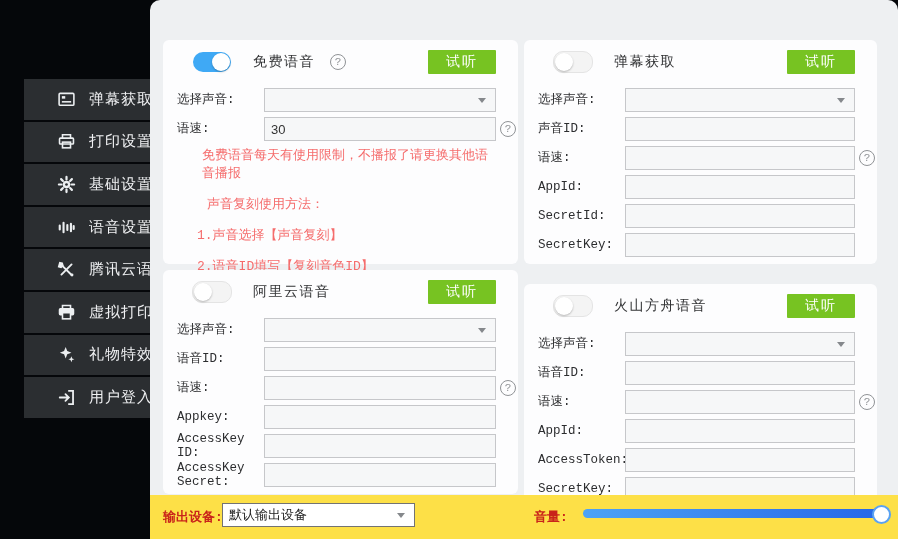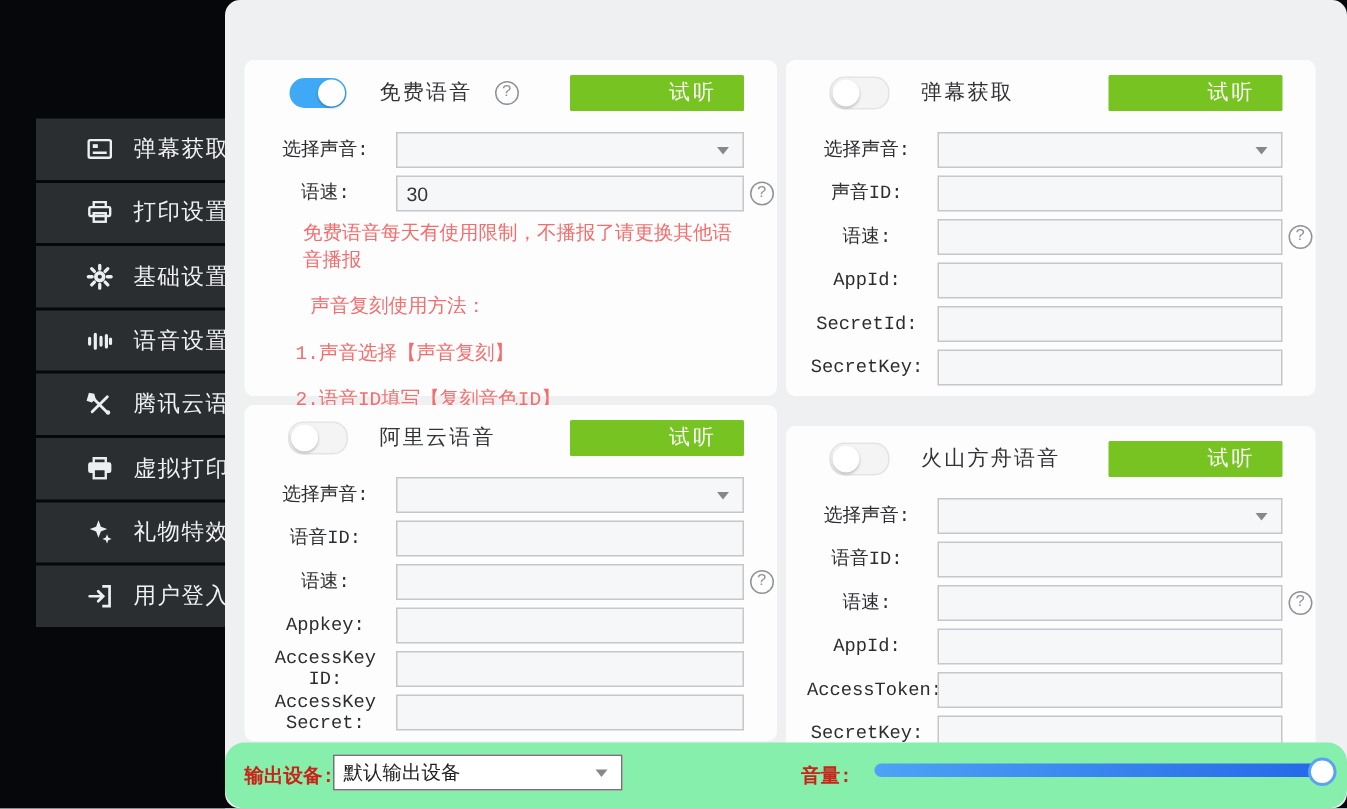--- a/index.html
+++ b/index.html
@@ -28,42 +28,42 @@
         box-shadow:0 1px 2px rgba(0,0,0,.25);}
   .toggle.on .knob{right:1px;}
   .toggle.off .knob{left:1px;}
   .p-title{font-size:14px;color:#323335;margin-left:22px;letter-spacing:1.5px;}
   .help{width:16px;height:16px;border-radius:50%;border:1px solid #909396;color:#909396;
         font-size:11px;line-height:15px;text-align:center;box-sizing:border-box;cursor:pointer;flex:none;
         font-family:"Liberation Mono","DejaVu Sans Mono",monospace;}
   .p-head .help{margin-left:15px;}
   .spacer{flex:1;}
   .btn-preview{width:68px;height:24px;background:#77c322;color:#fff;font-size:14px;letter-spacing:2px;
-        display:flex;align-items:center;justify-content:center;cursor:pointer;border-radius:1px;flex:none;padding-left:48px;}
+        display:flex;align-items:center;justify-content:center;cursor:pointer;border-radius:1px;flex:none;}
 
   .row{display:flex;align-items:center;height:24px;margin-bottom:5px;position:relative;}
-  .f-label{width:80px;flex:none;text-align:center;padding-right:7px;font-size:12.5px;color:#2c2d2f;
+  .f-label{width:80px;flex:none;text-align:left;padding-right:7px;font-size:12.5px;color:#2c2d2f;
         white-space:pre-line;line-height:1.15;font-family:"Liberation Mono","DejaVu Sans Mono",monospace;}
   .f-input,.select{flex:1;height:22px;background:#f6f7f8;border:1px solid #c6c7ca;box-sizing:content-box;}
   .f-input{padding:0 6px;font-size:13px;color:#333;outline:none;flex:1;min-width:0;
         font-family:"Liberation Sans","DejaVu Sans",sans-serif;}
   .select{display:flex;align-items:center;cursor:pointer;position:relative;}
   .sel-value{flex:1;font-size:13px;color:#333;padding:0 6px;}
   .chevron{width:0;height:0;border-left:4.5px solid transparent;border-right:4.5px solid transparent;
         border-top:5.5px solid #85888c;margin-right:9px;}
   .row .help{position:absolute;right:-20px;top:4px;background:#fdfdfe;}
 
   .notices{margin-top:2px;padding-left:20px;}
   .notices p{margin:0 0 13px 0;font-size:13px;color:#f56c6c;
         font-family:"Liberation Mono","DejaVu Sans Mono",monospace;}
   .notices p.n0{padding-left:5px;}
   .notices p.n1{padding-left:10px;}
 
   
-  #footer{position:absolute;left:150px;top:495px;width:748px;height:44px;background:#86efac;border-radius:13px;}
+  #footer{position:absolute;left:150px;top:495px;width:748px;height:44px;background:#fde047;}
   .red-label{position:absolute;font-size:13px;color:#c9241a;font-weight:bold;
         font-family:"Liberation Mono","DejaVu Sans Mono",monospace;}
   #out-label{left:13px;top:13px;}
   #vol-label{left:384px;top:13px;}
   #out-select{position:absolute;left:72px;top:8px;width:191px;height:22px;background:#fff;
         border:1px solid #737373;display:flex;align-items:center;cursor:pointer;}
   #out-select .sel-value{color:#222;}
   #vol-track{position:absolute;left:433px;top:14px;width:305px;height:9px;border-radius:5px;
         background:linear-gradient(90deg,#4da3f5,#2566e8);cursor:pointer;}
   #vol-thumb{position:absolute;right:-3px;top:-4px;width:15px;height:15px;border-radius:50%;

